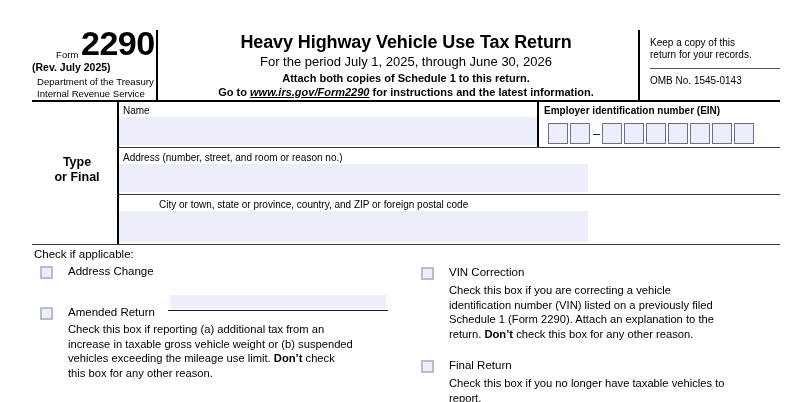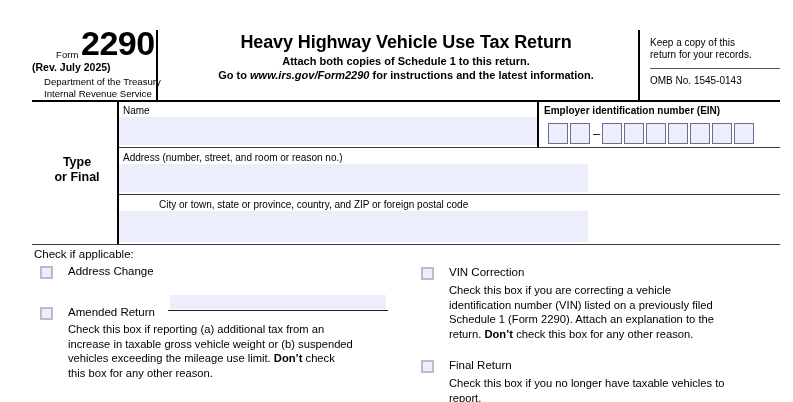--- a/index.html
+++ b/index.html
@@ -67,21 +67,21 @@
   }
   .rev-line {
     position: absolute;
     left: 0px;
     top: 31px;
     font-size: 10.5px;
     font-weight: bold;
   }
   .dept-line {
     position: absolute;
-    left: 12px;
+    left: 5px;
     top: 46px;
     font-size: 9.6px;
     line-height: 11.6px;
     white-space: nowrap;
   }
 
   .title-main {
     font-size: 18px;
     font-weight: bold;
     line-height: 21px;
@@ -96,21 +96,21 @@
     font-size: 11px;
     font-weight: bold;
     line-height: 14px;
     margin-top: 1px;
   }
   .title-goto {
     font-size: 11px;
     font-weight: bold;
     line-height: 14px;
   }
-  .title-goto .ital { font-style: italic; }
+  .title-goto .ital { font-style: italic; text-decoration: underline; }
 
   .keep-copy {
     font-size: 10px;
     line-height: 12px;
     padding-top: 7px;
   }
   .omb-divider {
     position: absolute;
     left: 10px;
     right: 0;
@@ -242,20 +242,21 @@
       <span class="form-number">2290</span>
       <div class="rev-line">(Rev. July 2025)</div>
       <div class="dept-line">
         <span>Department of the Treasury</span><br>
         <span>Internal Revenue Service</span>
       </div>
     </div>
 
     <div class="hdr-mid">
       <div class="title-main">Heavy Highway Vehicle Use Tax Return</div>
+      <div class="title-period">For the period July 1, 2025, through June 30, 2026</div>
       <div class="title-attach">Attach both copies of Schedule 1 to this return.</div>
       <div class="title-goto"><span>Go to </span><span class="ital">www.irs.gov/Form2290</span><span> for instructions and the latest information.</span></div>
     </div>
 
     <div class="hdr-right">
       <div class="keep-copy">
         <span>Keep a copy of this</span><br>
         <span>return for your records.</span>
       </div>
       <div class="omb-divider"></div>

